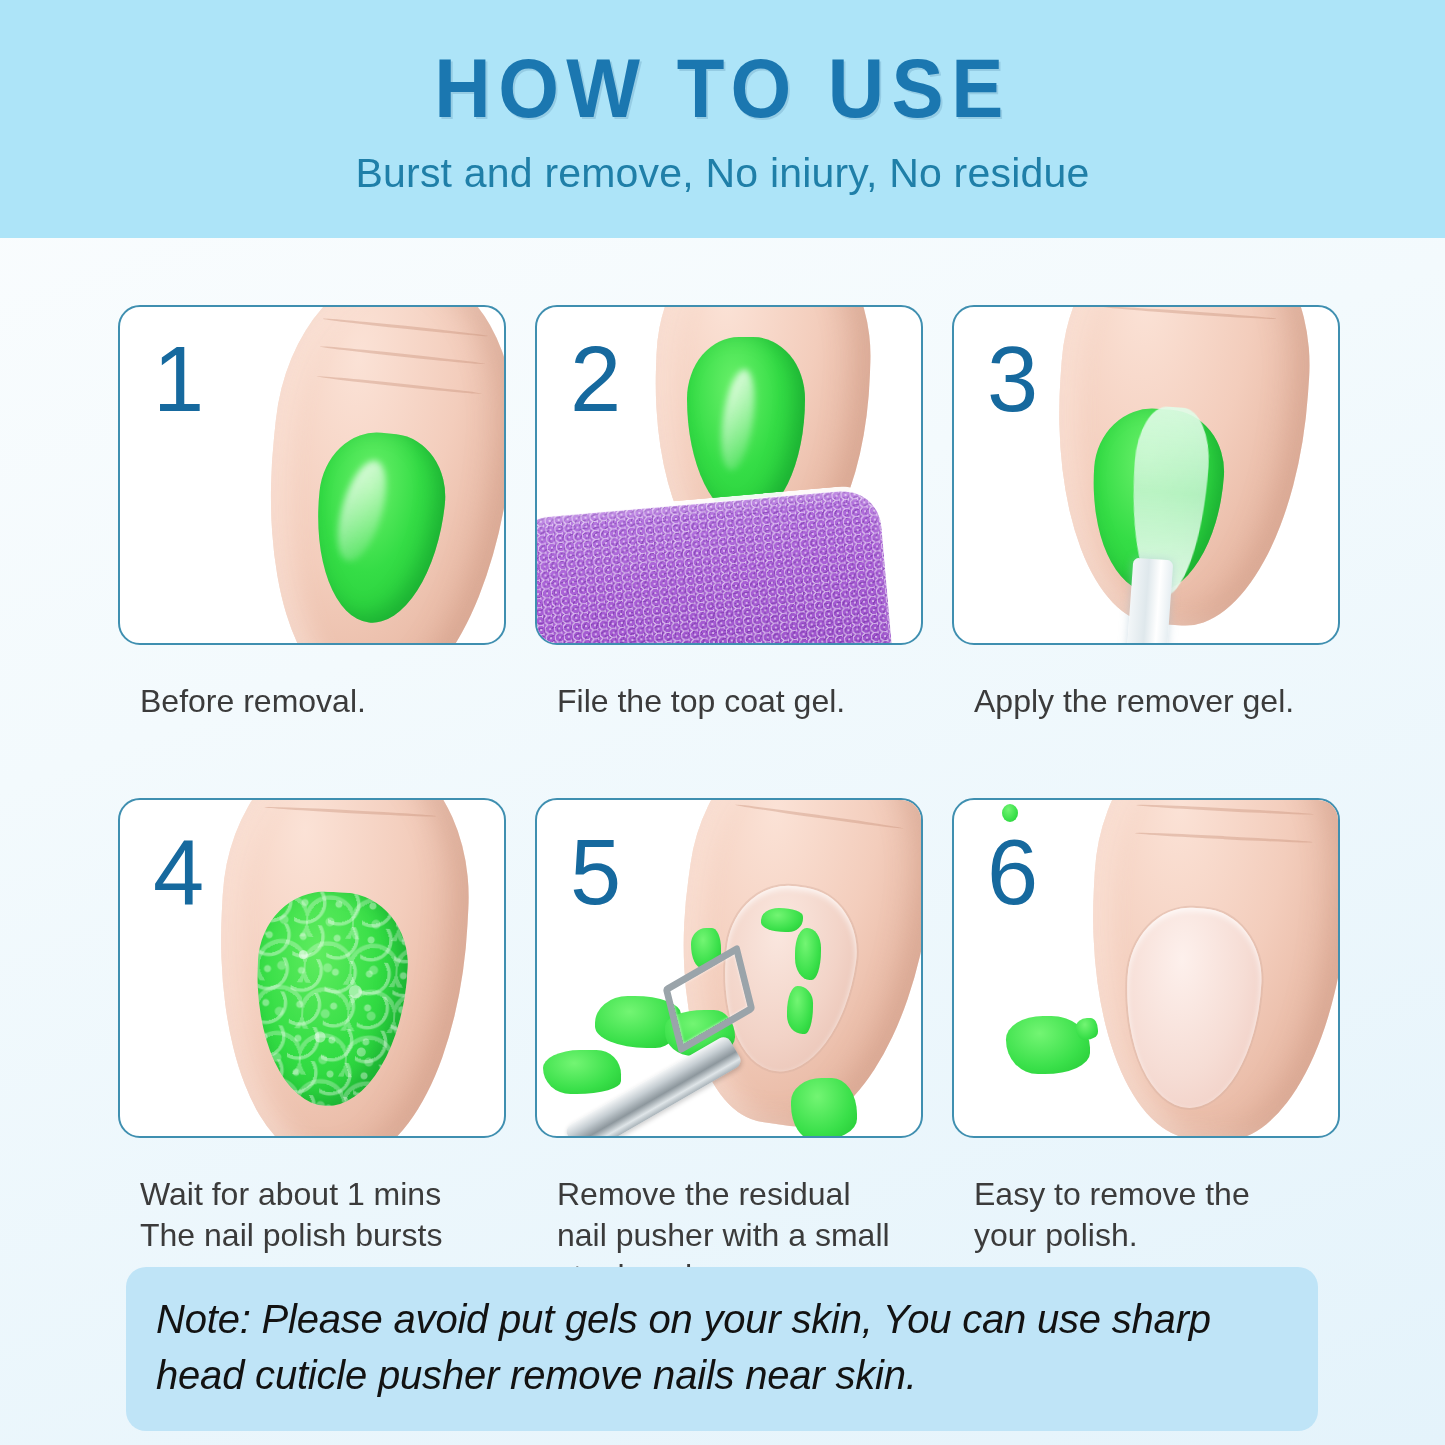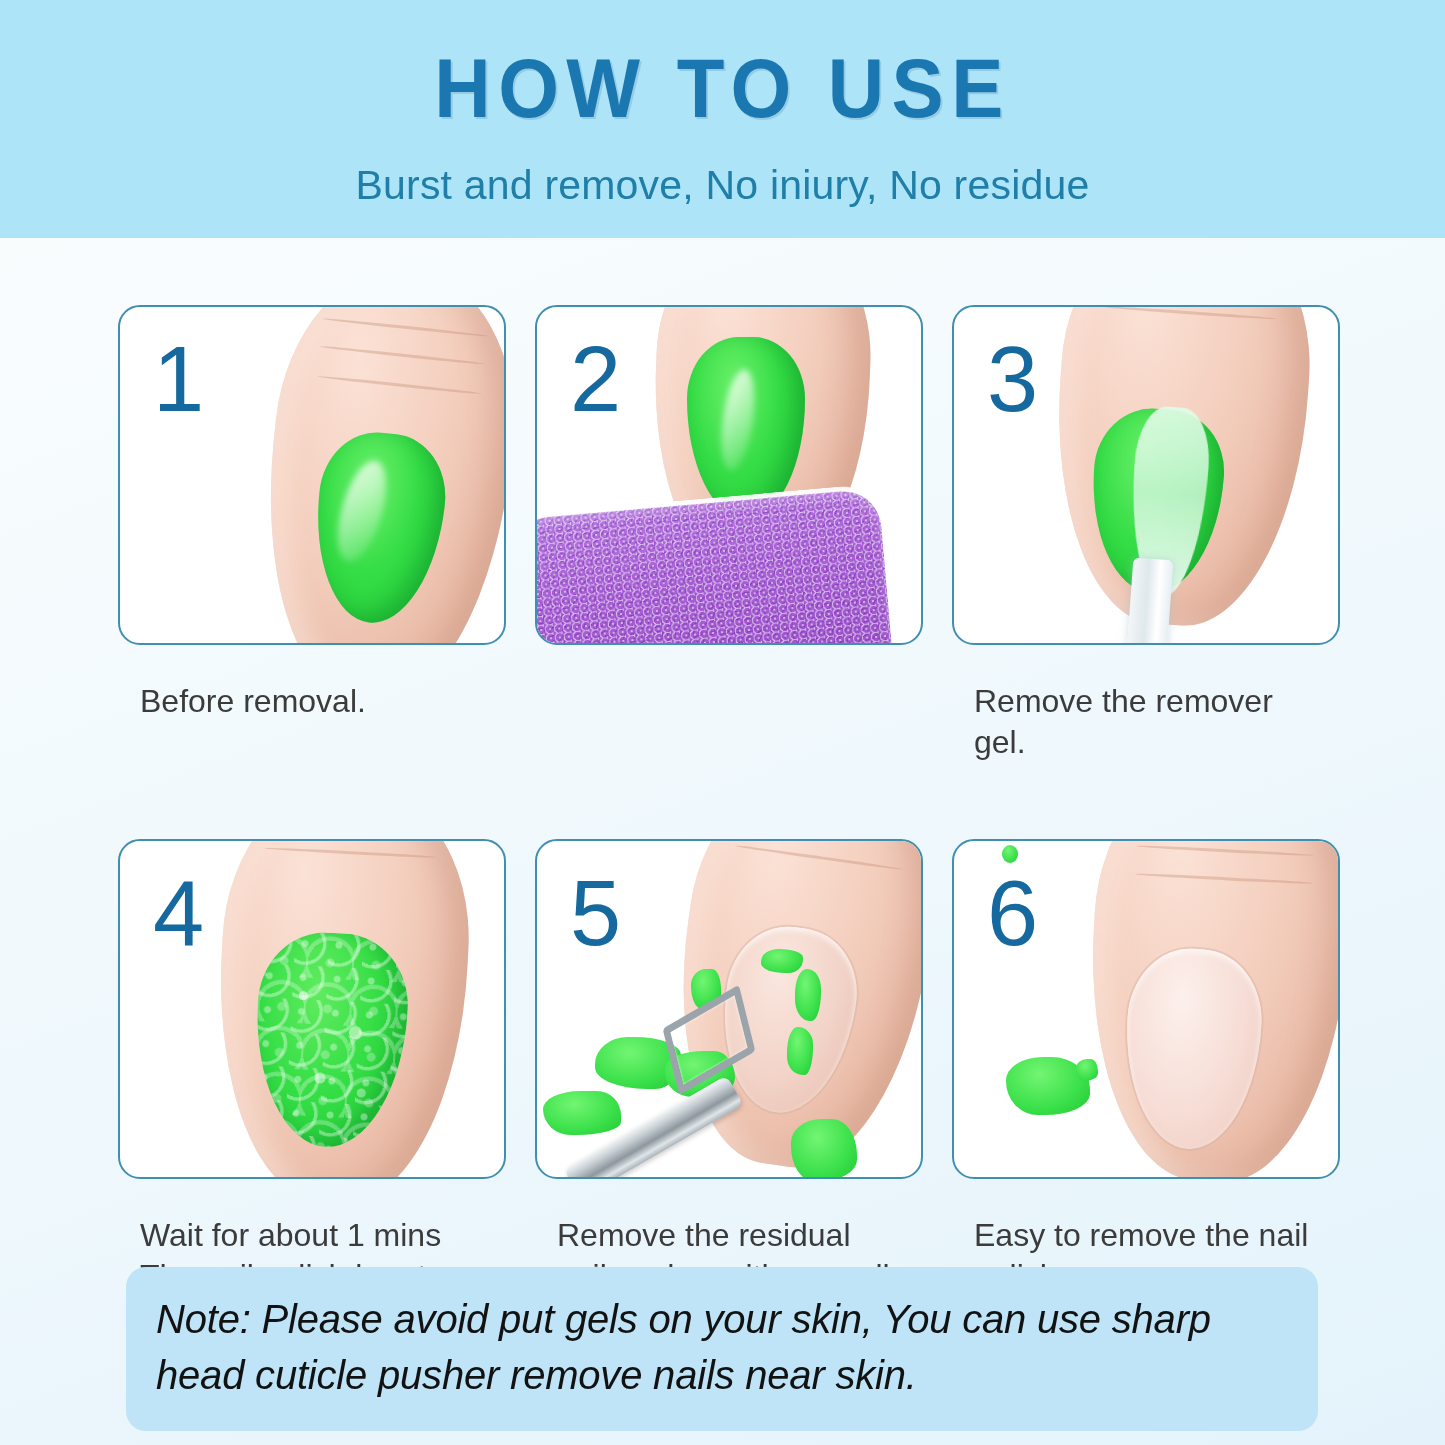--- a/index.html
+++ b/index.html
@@ -37,21 +37,21 @@
     font-size: 84px;
     line-height: 88px;
     font-weight: bold;
     letter-spacing: 8px;
     color: #1b77b0;
     font-family: "Liberation Sans Narrow", "Liberation Sans", sans-serif;
     transform: scaleX(0.93);
     text-shadow: 2px 2px 0 rgba(120,175,205,0.45);
   }
   .header-subtitle {
-    margin: 12px;
+    margin: 0;
     padding-top: 18px;
     font-size: 41px;
     line-height: 46px;
     color: #1f7fa8;
     font-family: "Liberation Sans", sans-serif;
     letter-spacing: 0.2px;
   }
 
   
   .steps-grid {
@@ -316,36 +316,37 @@
             
             
           </div>
           <div class="polish c2-polish"></div>
           <div class="gloss c2-gloss"></div>
           <div class="file"></div>
           <div class="file-stripe"></div>
         </div>
         <span class="step-number">2</span>
       </div>
+      <p class="caption">File the top coat gel.</p>
     </div>
 
     <div class="step">
       <div class="photo">
         <div class="scene">
           <div class="finger c3-finger">
 
             <div class="knuckle" style="top:100px"></div>
           </div>
           <div class="polish c3-polish"></div>
           <div class="c3-gel"></div>
           <div class="c3-brush"></div>
         </div>
         <span class="step-number">3</span>
       </div>
-      <p class="caption">Remove the remover gel.</p>
+      <p class="caption">Apply the remover gel.</p>
     </div>
 
     <div class="step step-row-2">
       <div class="photo">
         <div class="scene">
           <div class="finger c4-finger">
 
             <div class="knuckle" style="top:70px"></div>
           </div>
           <div class="polish c4-polish"></div>
@@ -389,21 +390,21 @@
             <div class="knuckle" style="top:92px"></div>
             <div class="knuckle" style="top:120px"></div>
           </div>
           <div class="nail-base c6-nail"></div>
           <div class="flake f6a"></div>
           <div class="flake f6b"></div>
           <div class="flake f6c"></div>
         </div>
         <span class="step-number">6</span>
       </div>
-      <p class="caption">Easy to remove the nail polish.</p>
+      <p class="caption">Easy to remove the your polish.</p>
     </div>
 
   </div>
 
   <div class="note">
     <p class="note-text">Note: Please avoid put gels on your skin, You can use sharp head cuticle pusher remove nails near skin.</p>
   </div>
 
 </div>
 

